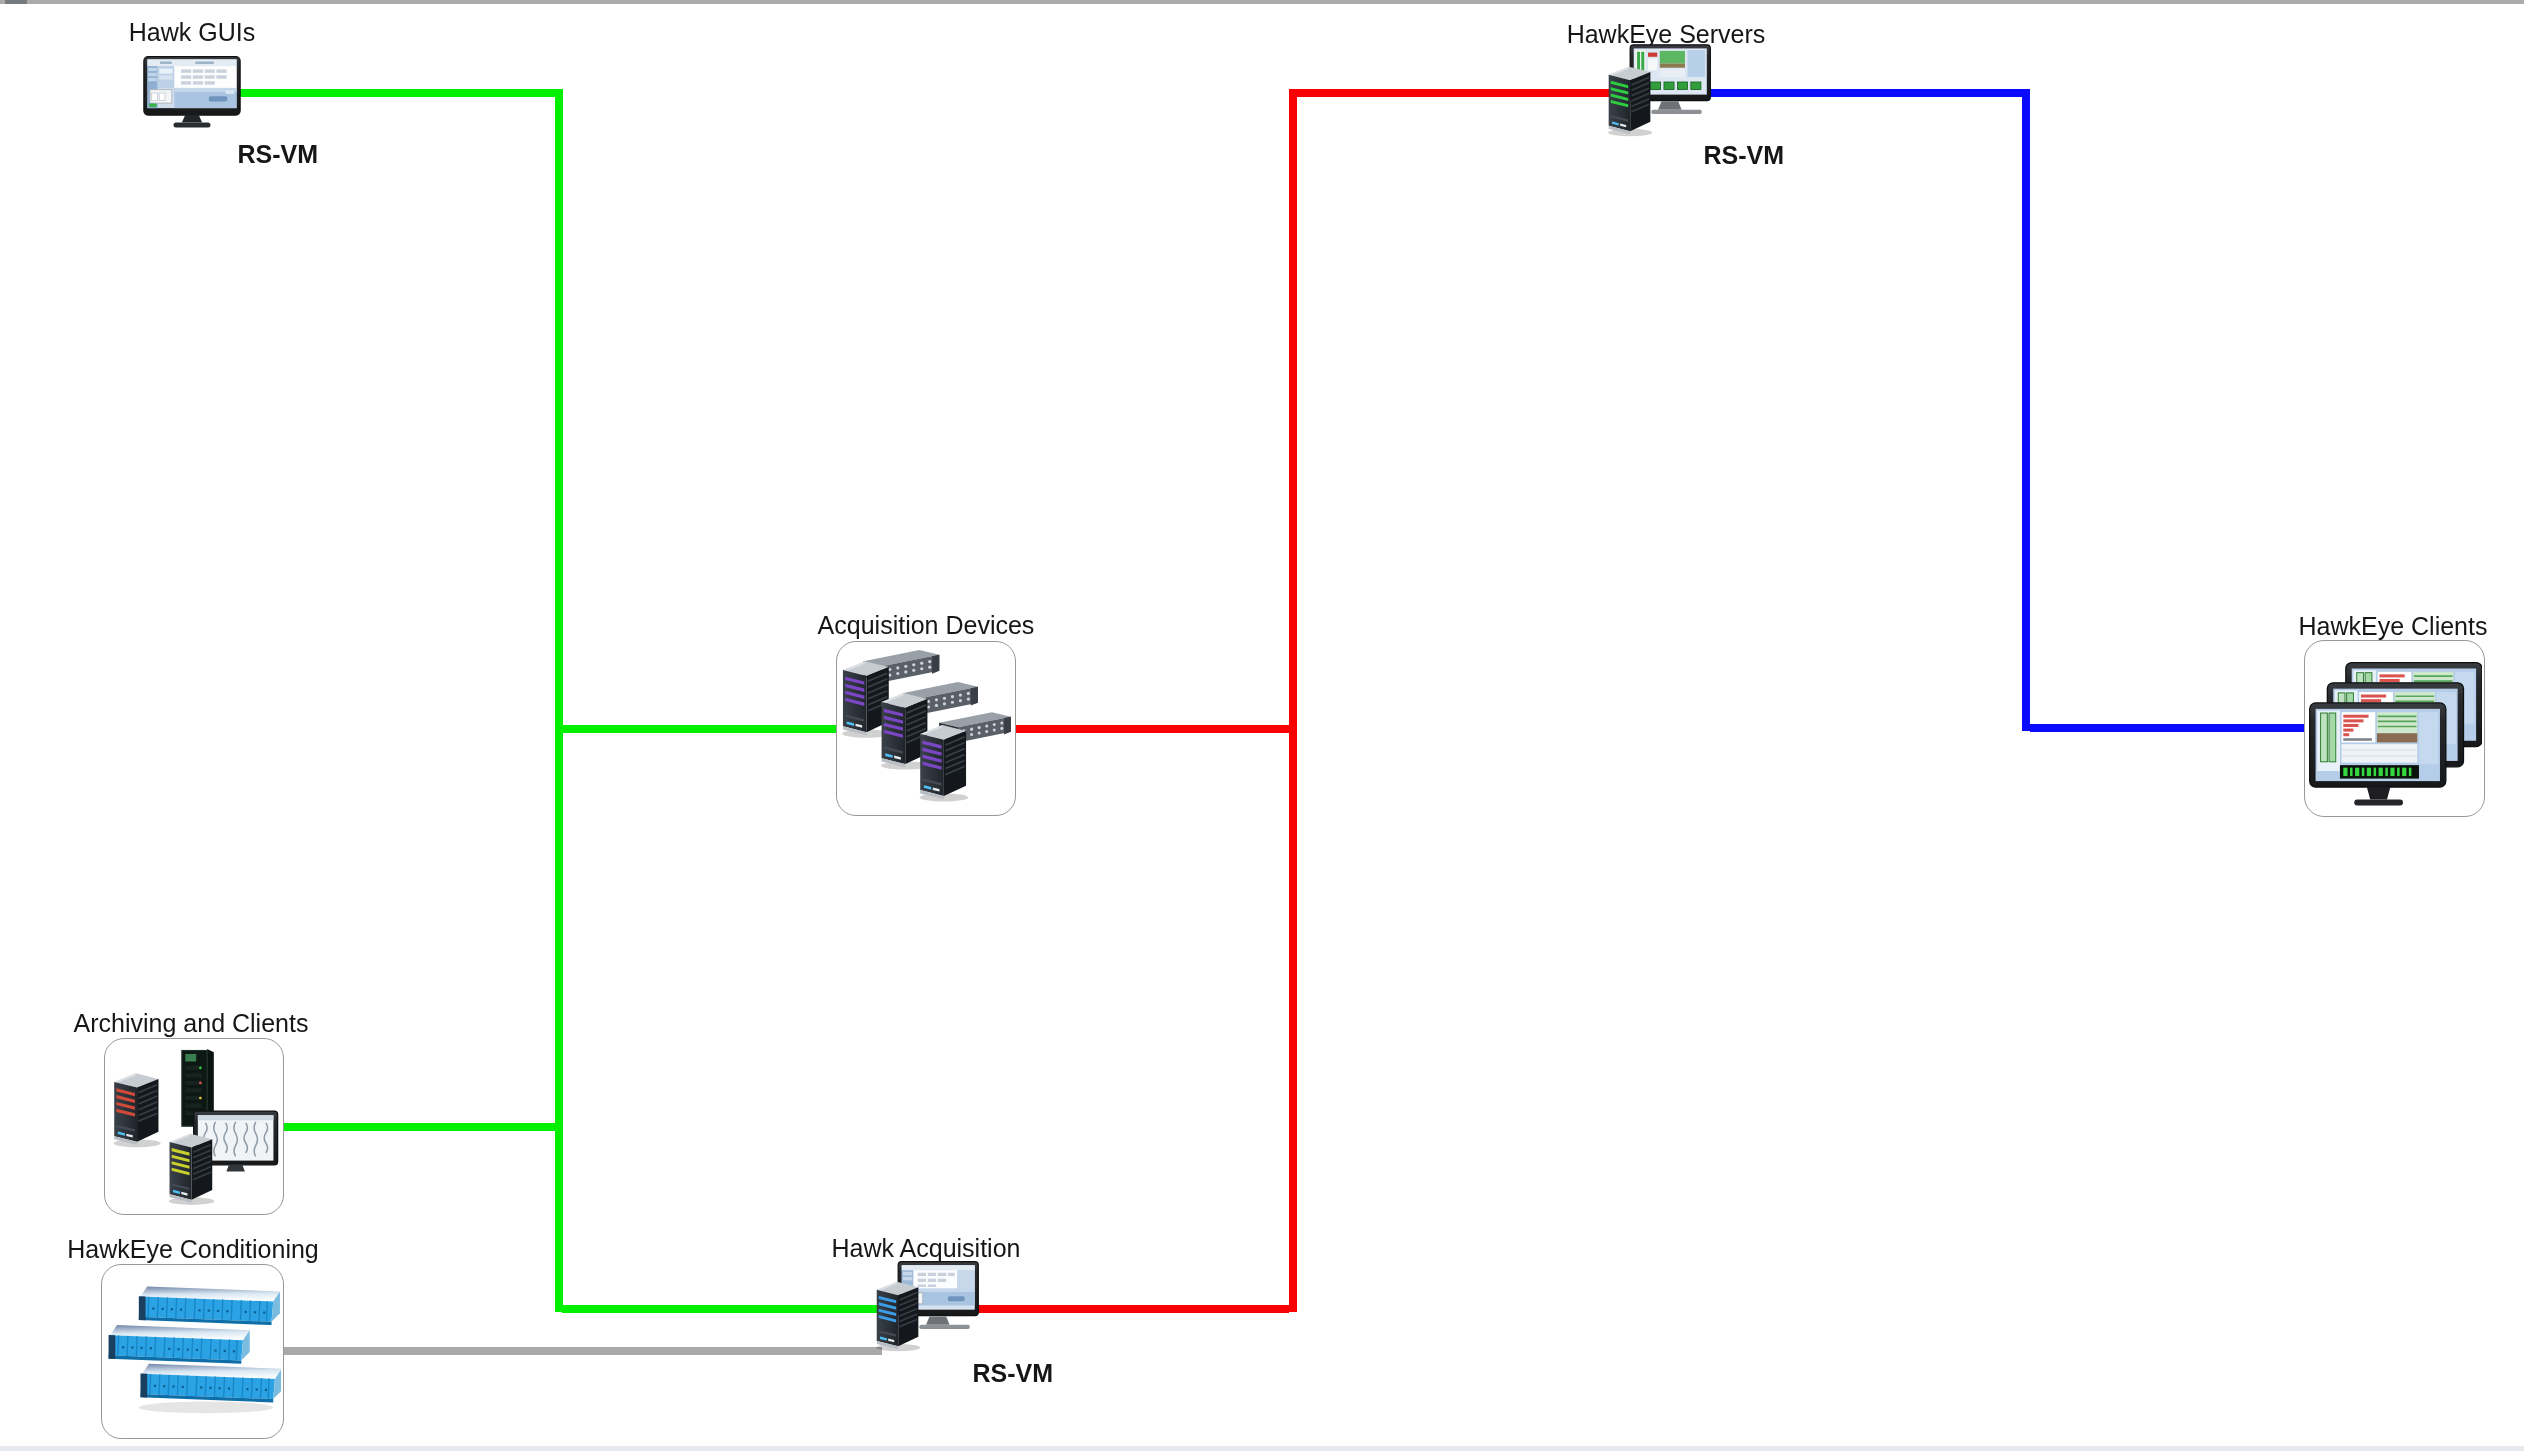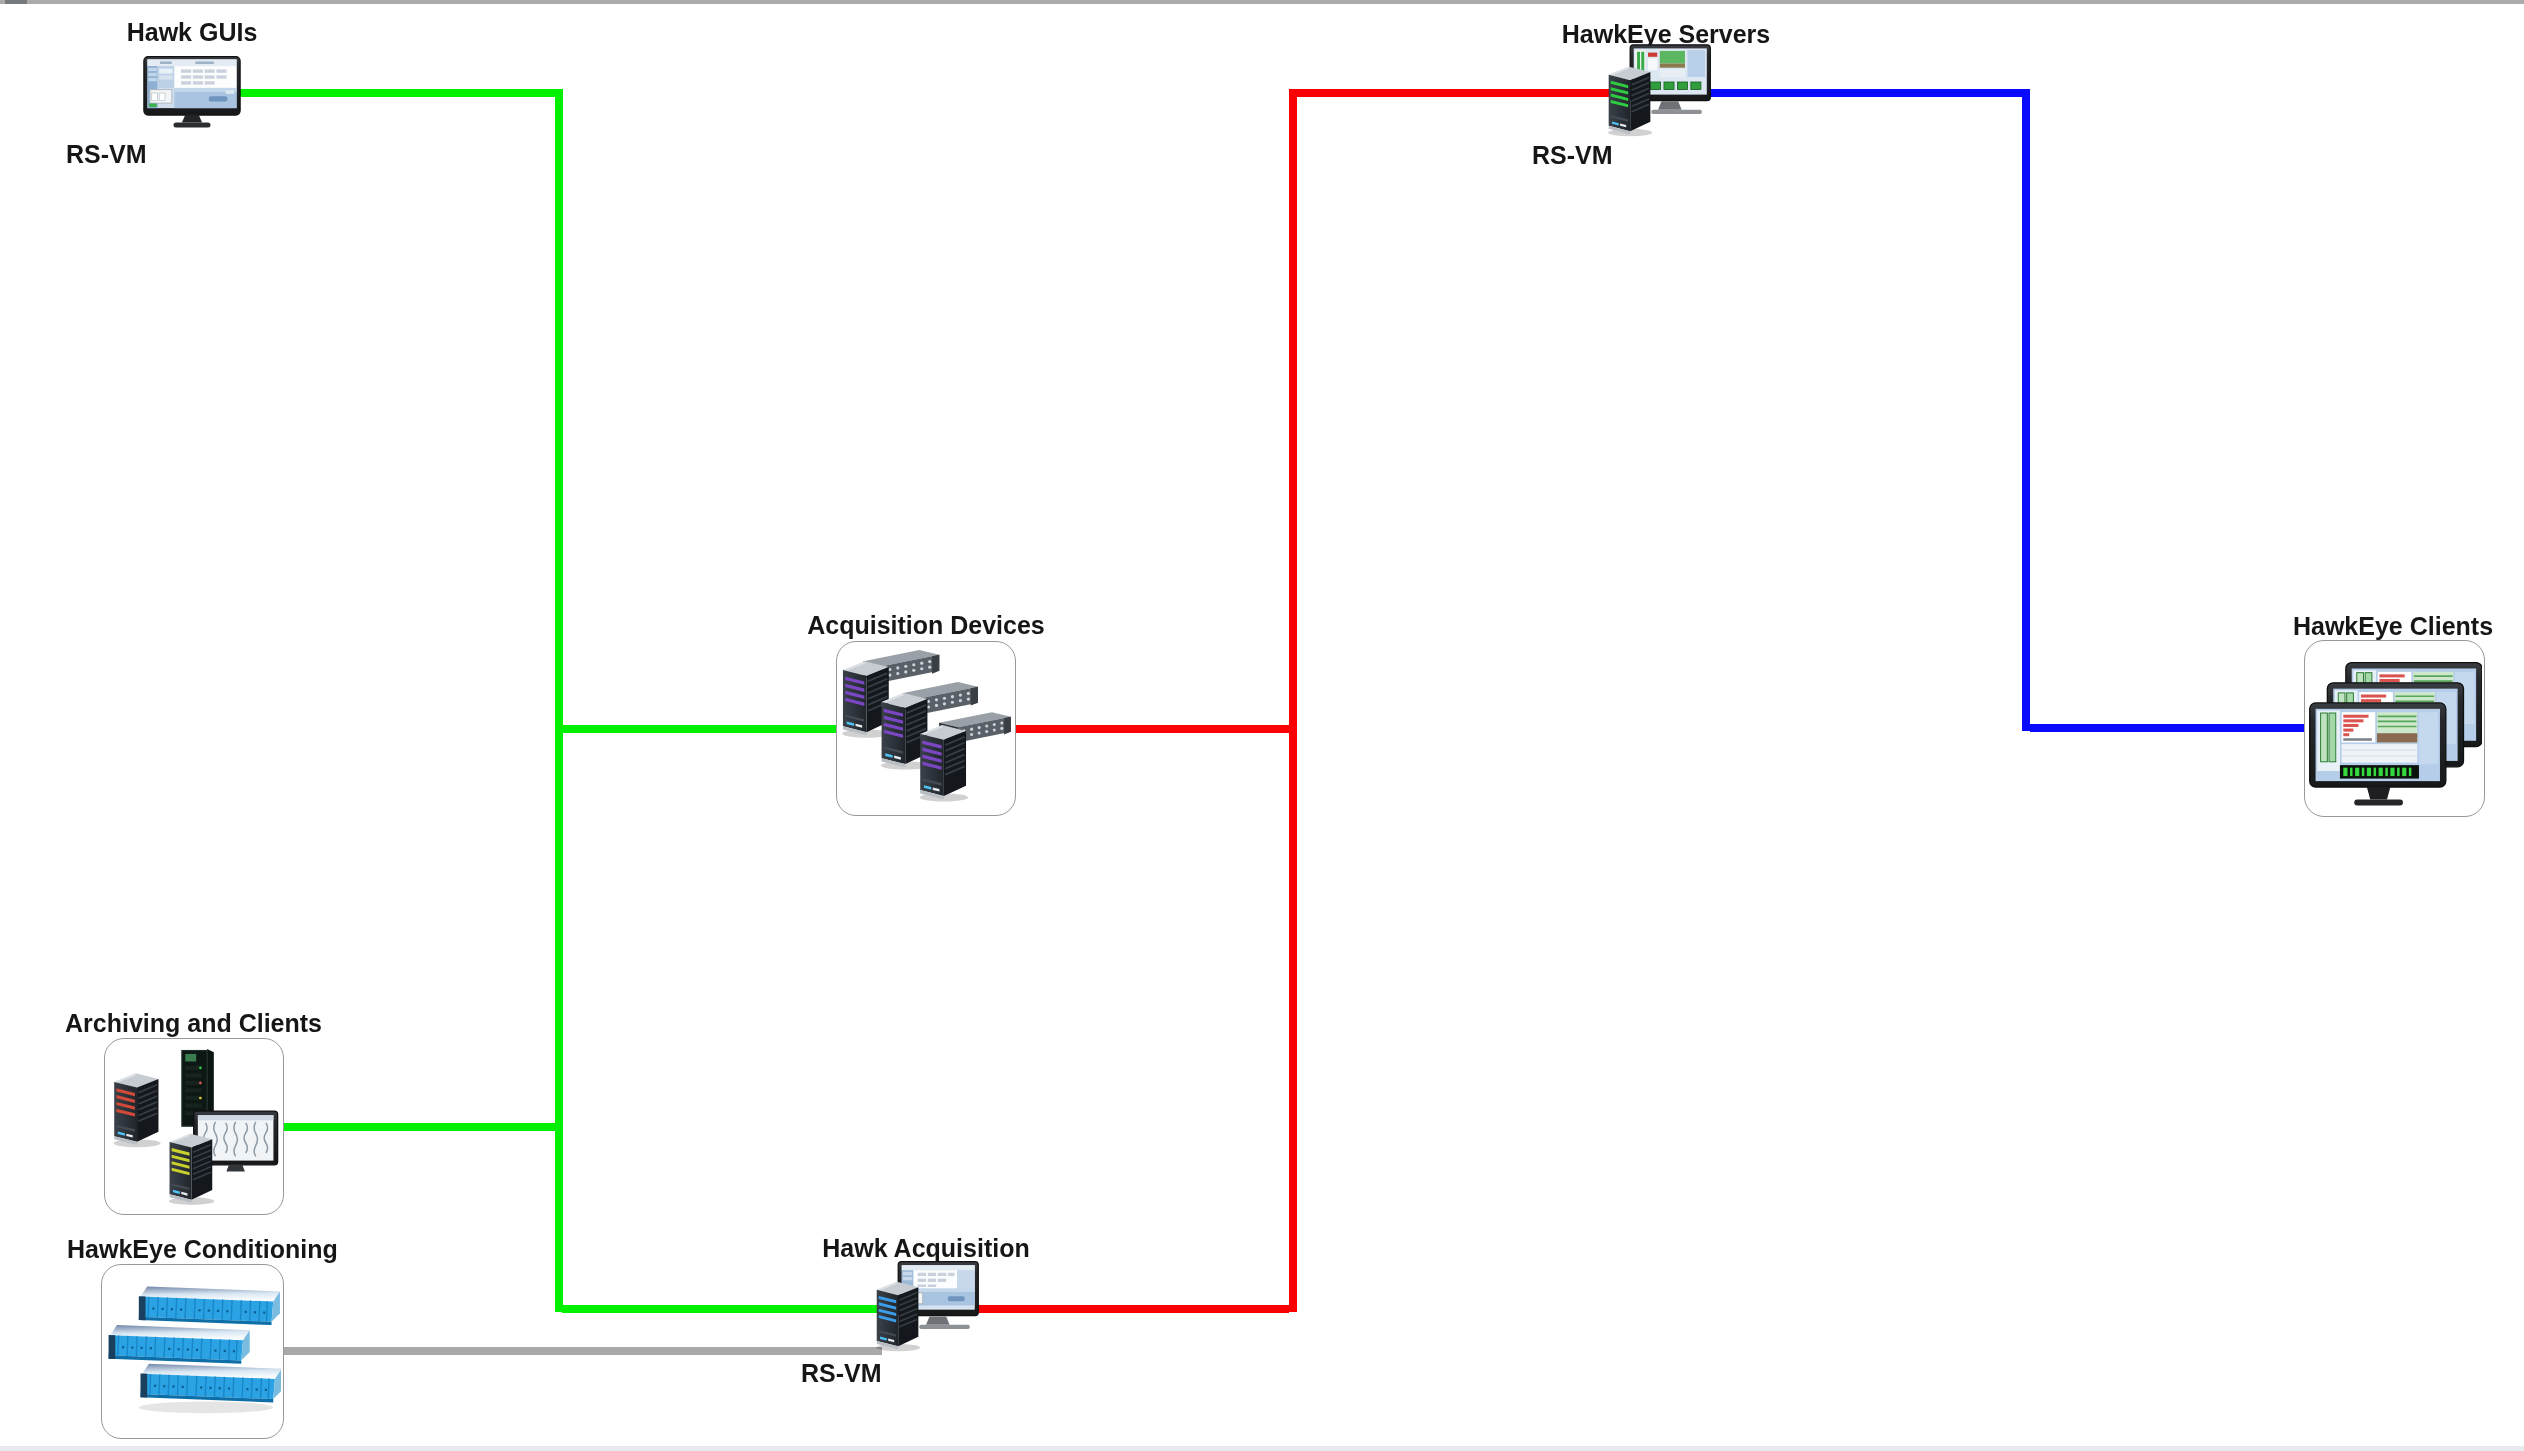--- a/index.html
+++ b/index.html
@@ -9,26 +9,26 @@
     background:#ffffff;
     font-family:"Liberation Sans","DejaVu Sans",sans-serif;
   }
   .bar{position:absolute;left:0;width:2525px;}
   .bar.top{top:0;height:4.2px;}
   .bar.top-dark{top:0;left:5px;width:22px;height:4.2px;background:#777a7d;}
   .bar.bottom{top:1446px;height:5.9px;}
   .line{position:absolute;}
   .node-title{
     position:absolute;width:252px;height:32px;line-height:32px;
-    text-align:center;font-size:25px;font-weight:bold;color:#161616;
+    text-align:center;font-size:25px;font-weight:normal;color:#161616;
     white-space:nowrap;
   }
   .vm-label{
     position:absolute;width:252px;height:32px;line-height:32px;
-    text-align:left;font-size:25px;font-weight:bold;color:#161616;
+    text-align:right;font-size:25px;font-weight:bold;color:#161616;
   }
   .node-box{
     position:absolute;background:#ffffff;border:1.7px solid #989898;
     border-radius:20px;box-sizing:border-box;
   }
   .node-box svg{position:absolute;left:2.5px;top:2.5px;}
   .icon-svg{position:absolute;}
 </style>
 </head>
 <body>

